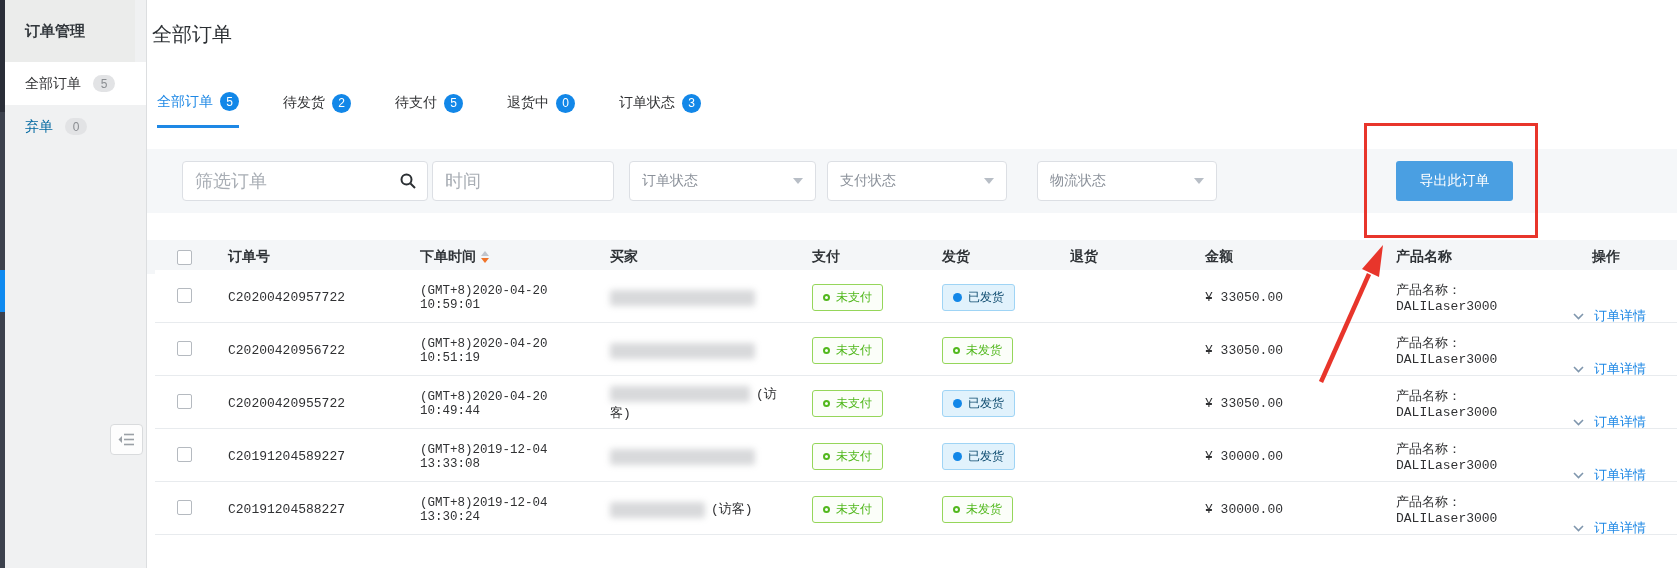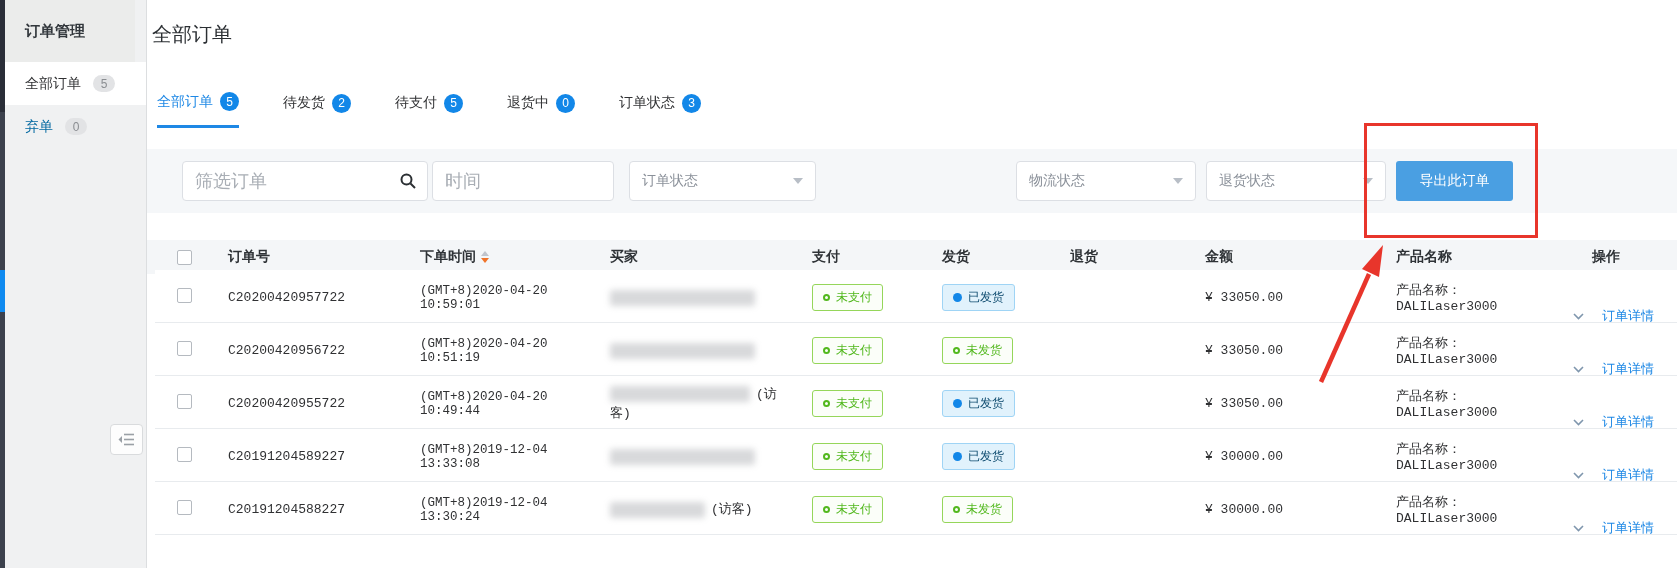--- a/index.html
+++ b/index.html
@@ -39,21 +39,21 @@
   .filter-band { position:absolute; left:0; right:0; top:149px; height:64px; background:#f5f7f9; }
   .f-input { position:absolute; top:12px; height:40px; background:#fff; border:1px solid #dcdfe4; border-radius:4px; font-size:18px; color:#303133; padding:0 12px; outline:none; }
   .f-input::placeholder { color:#a9aeb5; }
   .search-wrap { position:absolute; left:35px; top:12px; width:246px; height:40px; }
   .search-wrap input { position:absolute; inset:0; width:100%; height:100%; }
   .search-ico { position:absolute; right:12px; top:12px; width:16px; height:16px; pointer-events:none; }
   .time-input { left:285px; width:182px; }
   .f-select { position:absolute; top:12px; height:40px; background:#fff; border:1px solid #dcdfe4; border-radius:4px; display:flex; align-items:center; justify-content:space-between; padding:0 12px; font-size:14px; color:#8a9099; cursor:pointer; }
   .sel-1 { left:482px; width:187px; }
   .sel-2 { left:680px; width:180px; }
-  .sel-3 { left:869px; width:180px; }
+  .sel-3 { left:890px; width:180px; }
   .sel-4 { left:1059px; width:180px; }
   .caret-down-sm { width:0; height:0; border-left:5px solid transparent; border-right:5px solid transparent; border-top:6px solid #b8bec6; }
   .export-btn { position:absolute; left:1249px; top:12px; width:117px; height:40px; background:#4a9fe2; border:none; border-radius:3px; color:#fff; font-size:14px; cursor:pointer; }
 
   
   .grid-row { display:grid; grid-template-columns:73px 192px 190px 202px 130px 128px 135px 191px 164px 117px; margin-left:8px; align-items:center;font-family:Liberation Mono, monospace; }
   .thead { position:absolute; left:0; right:0; top:240px; height:34px; background:#f4f6f8; }
   .thead .grid-row { height:34px; }
   .th { font-size:14px; font-weight:bold; color:#2f3337; display:flex; align-items:center; }
   .th.op { padding-left:32px;text-align:right; }
@@ -71,21 +71,21 @@
   .car-up { width:0; height:0; border-left:4px solid transparent; border-right:4px solid transparent; border-bottom:5px solid #c0c4cc; }
   .car-dn { width:0; height:0; border-left:4px solid transparent; border-right:4px solid transparent; border-top:5px solid #f0742a; }
 
   .badge { display:inline-flex; align-items:center; gap:6px; height:27px; padding:0 10px; border-radius:3px; font-size:12px; border:1px solid; }
   .badge .dot { width:9px; height:9px; border-radius:50%; }
   .badge[data-state="green"] { border-color:#95d65a; background:#fbfef9; color:#52b81e; }
   .badge[data-state="green"] .dot { border:2px solid #52b81e; background:transparent; width:7px; height:7px; }
   .badge[data-state="blue"] { border-color:#9fd4f5; background:#e1f2fc; color:#0c4a6e; }
   .badge[data-state="blue"] .dot { background:#1287e8; }
 
-  .op-cell { display:flex; align-items:center; gap:18px; padding-left:13px;margin-top:37px; }
+  .op-cell { display:flex; align-items:center; gap:10px; padding-left:13px;margin-top:37px; }
   .chev { width:11px; height:7px; display:inline-block; }
   .detail-link { color:#1e88e5; font-size:13px; text-decoration:none; cursor:pointer; }
 
   
   .anno-box { position:absolute; left:1364px; top:123px; width:174px; height:115px; border:3px solid #e8352b; z-index:30; pointer-events:none; }
   .anno-svg { position:absolute; inset:0; width:1677px; height:568px; z-index:30; pointer-events:none; }
 </style>
 </head>
 <body>
 
@@ -152,26 +152,26 @@
         <svg class="search-ico" viewBox="0 0 16 16">
           <circle cx="6.5" cy="6.5" r="5" fill="none" stroke="#2b2f33" stroke-width="2"></circle>
           <line x1="10.5" y1="10.5" x2="15" y2="15" stroke="#2b2f33" stroke-width="2"></line>
         </svg>
       </div>
       <input class="f-input time-input" type="text" placeholder="时间" style="">
       <div class="f-select sel-1">
         <span>订单状态</span>
         <span class="caret-down-sm"></span>
       </div>
+      <div class="f-select sel-2">
+        <span>支付状态</span>
+        <span class="caret-down-sm"></span>
+      </div>
       <div class="f-select sel-3">
         <span>物流状态</span>
-        <span class="caret-down-sm"></span>
-      </div>
-      <div class="f-select sel-4">
-        <span>退货状态</span>
         <span class="caret-down-sm"></span>
       </div>
       <button class="export-btn">导出此订单</button>
     </div>
 
     <div class="thead">
       <div class="grid-row">
         <div class="th cb-cell td">
             <span class="cb"></span>
           </div>

